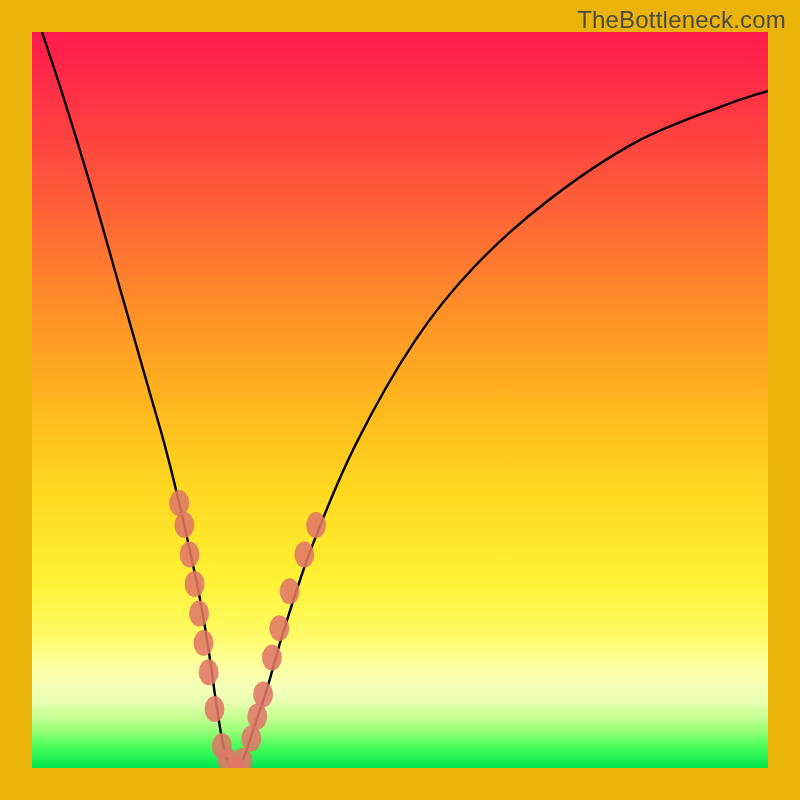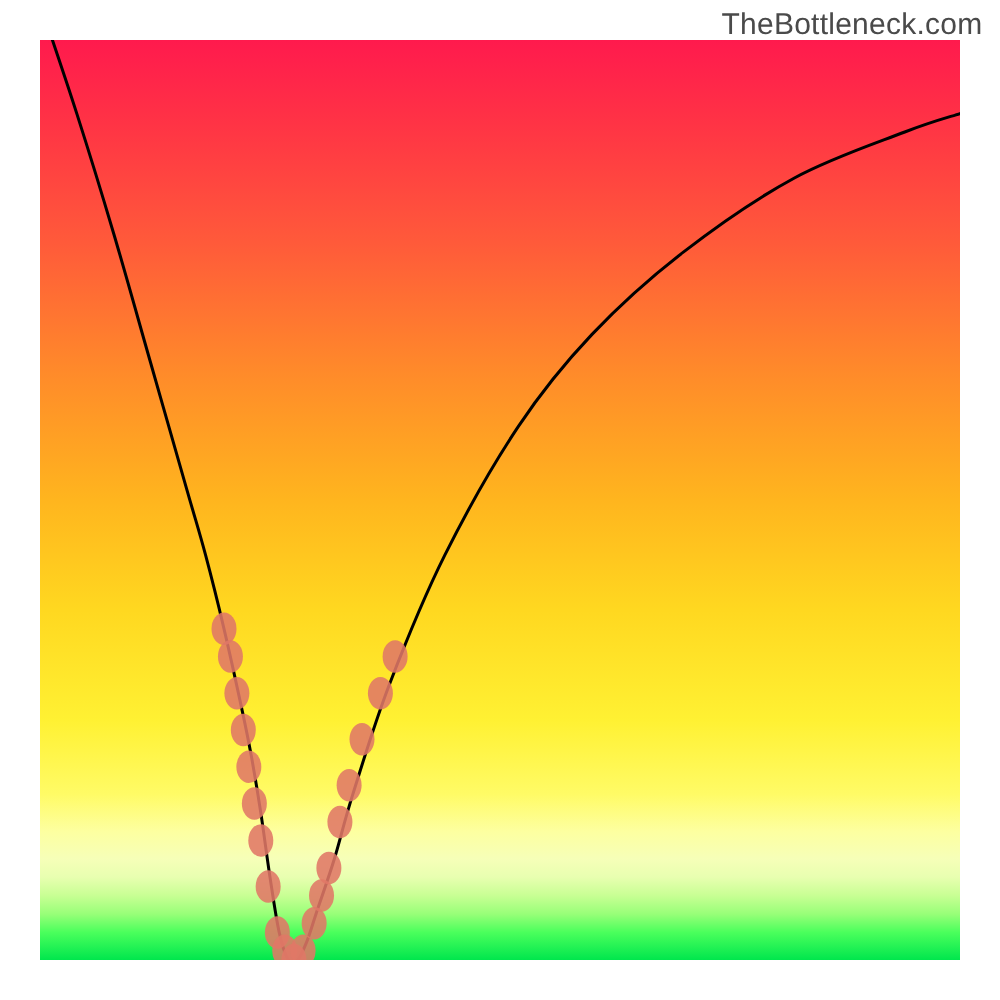--- a/index.html
+++ b/index.html
@@ -10,21 +10,21 @@
     overflow: hidden;
     background: #000;
     font-family: Arial, Helvetica, sans-serif;
   }
   .frame {
     position: absolute;
     top: 0;
     left: 0;
     width: 800px;
     height: 800px;
-    background: #ffffff;
+    background: #eab308;
   }
   .plot {
     position: absolute;
     top: 32px;
     left: 32px;
     width: 736px;
     height: 736px;
     
     background: linear-gradient(
       to bottom,

